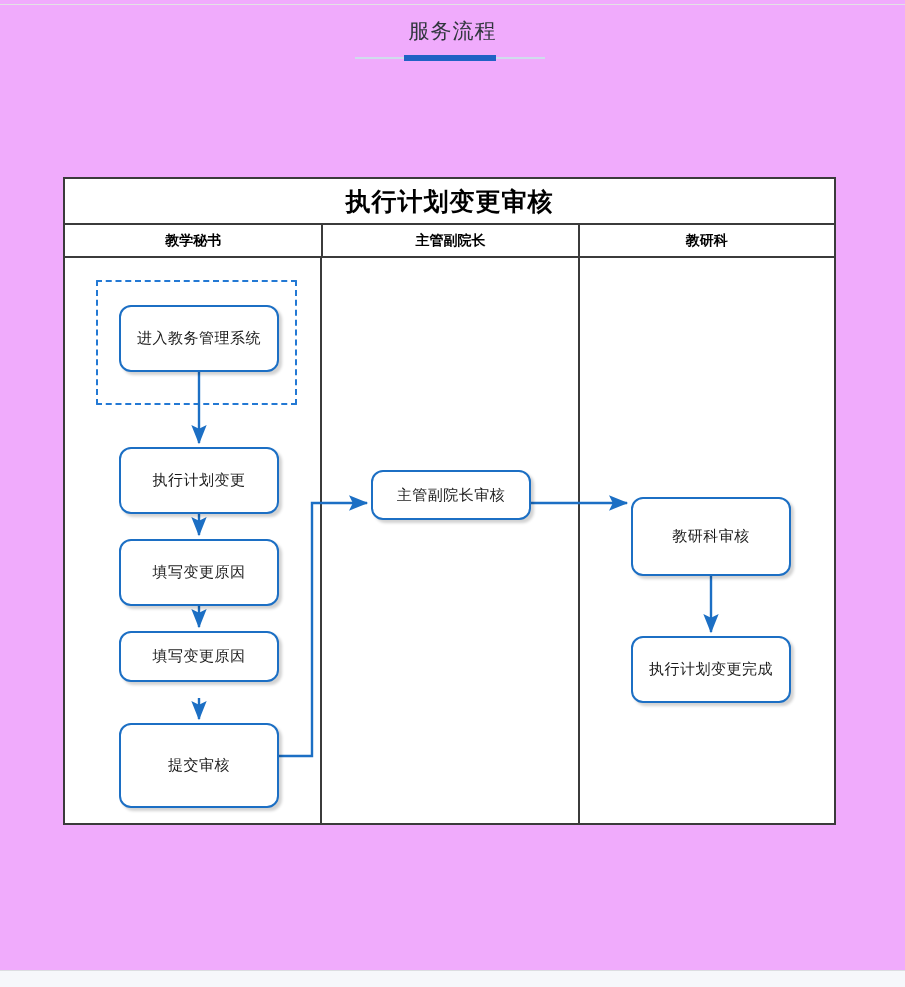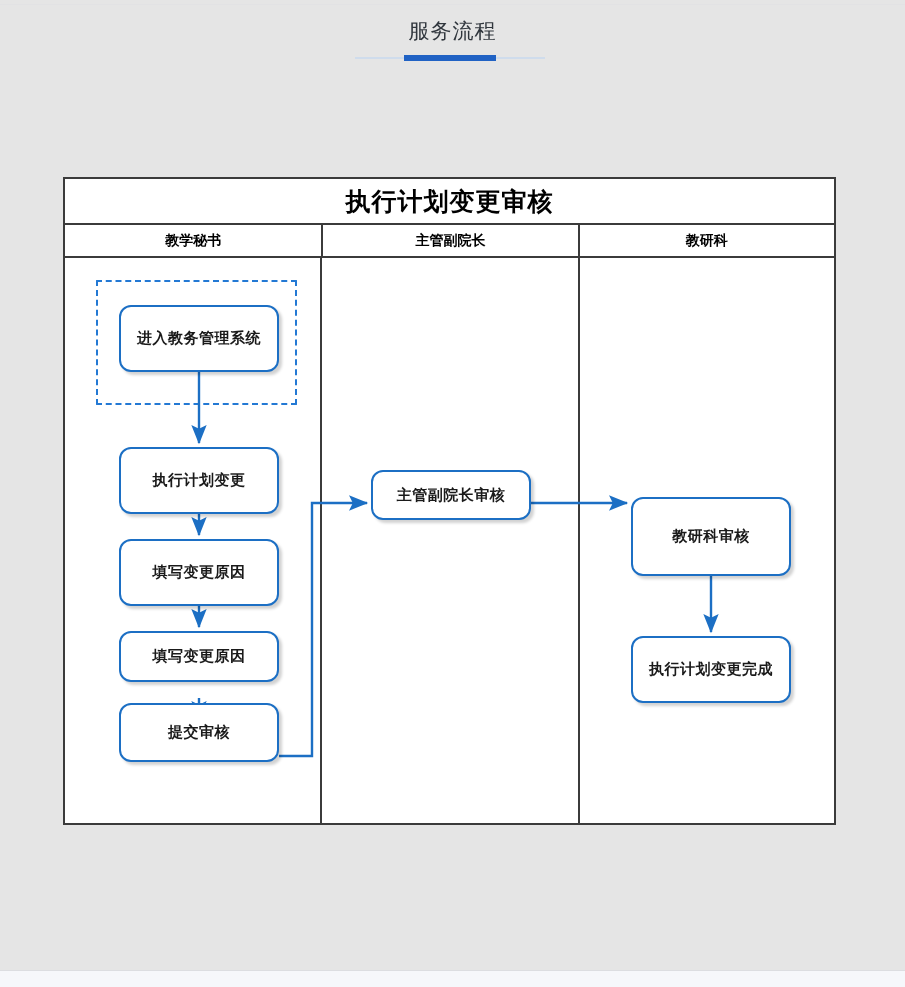--- a/index.html
+++ b/index.html
@@ -5,21 +5,21 @@
   html, body {
     margin: 0;
     padding: 0;
     background: #ffffff;
     font-family: "Liberation Sans", "DejaVu Sans", sans-serif;
   }
   #page {
     position: relative;
     width: 905px;
     height: 987px;
-    background: #e5e5e5;
+    background: #f0abfc;
     overflow: hidden;
   }
   #top-rule {
     position: absolute;
     left: 0; top: 4px;
     width: 905px; height: 1px;
     background: #e2e2e4;
   }
   
   #title-wrap {
@@ -116,21 +116,20 @@
   .node {
     position: absolute;
     box-sizing: border-box;
     border: 2px solid #1c6fc4;
     border-radius: 12px;
     background: #ffffff;
     box-shadow: 3px 3px 3px rgba(0,0,0,0.18);
     display: flex;
     align-items: center;
     justify-content: center;
-    font-weight: bold;
   }
   .node span {
     font-size: 15px;
     color: #1a1a1a;
     letter-spacing: 0.5px;
     white-space: nowrap;
   }
   
   #connectors {
     position: absolute;
@@ -212,21 +211,21 @@
       </div>
       <div class="node" style="left: 119px; top: 447px; width: 160px; height: 67px;">
         <span>执行计划变更</span>
       </div>
       <div class="node" style="left: 119px; top: 539px; width: 160px; height: 67px;">
         <span>填写变更原因</span>
       </div>
       <div class="node" style="left: 119px; top: 631px; width: 160px; height: 51px;">
         <span>填写变更原因</span>
       </div>
-      <div class="node" style="left: 119px; top: 703px; width: 160px; height: 59px;">
+      <div class="node" style="left: 119px; top: 723px; width: 160px; height: 85px;">
         <span>提交审核</span>
       </div>
       <div class="node" style="left: 371px; top: 470px; width: 160px; height: 50px;">
         <span>主管副院长审核</span>
       </div>
       <div class="node" style="left: 631px; top: 497px; width: 160px; height: 79px;">
         <span>教研科审核</span>
       </div>
       <div class="node" style="left: 631px; top: 636px; width: 160px; height: 67px;">
         <span>执行计划变更完成</span>

